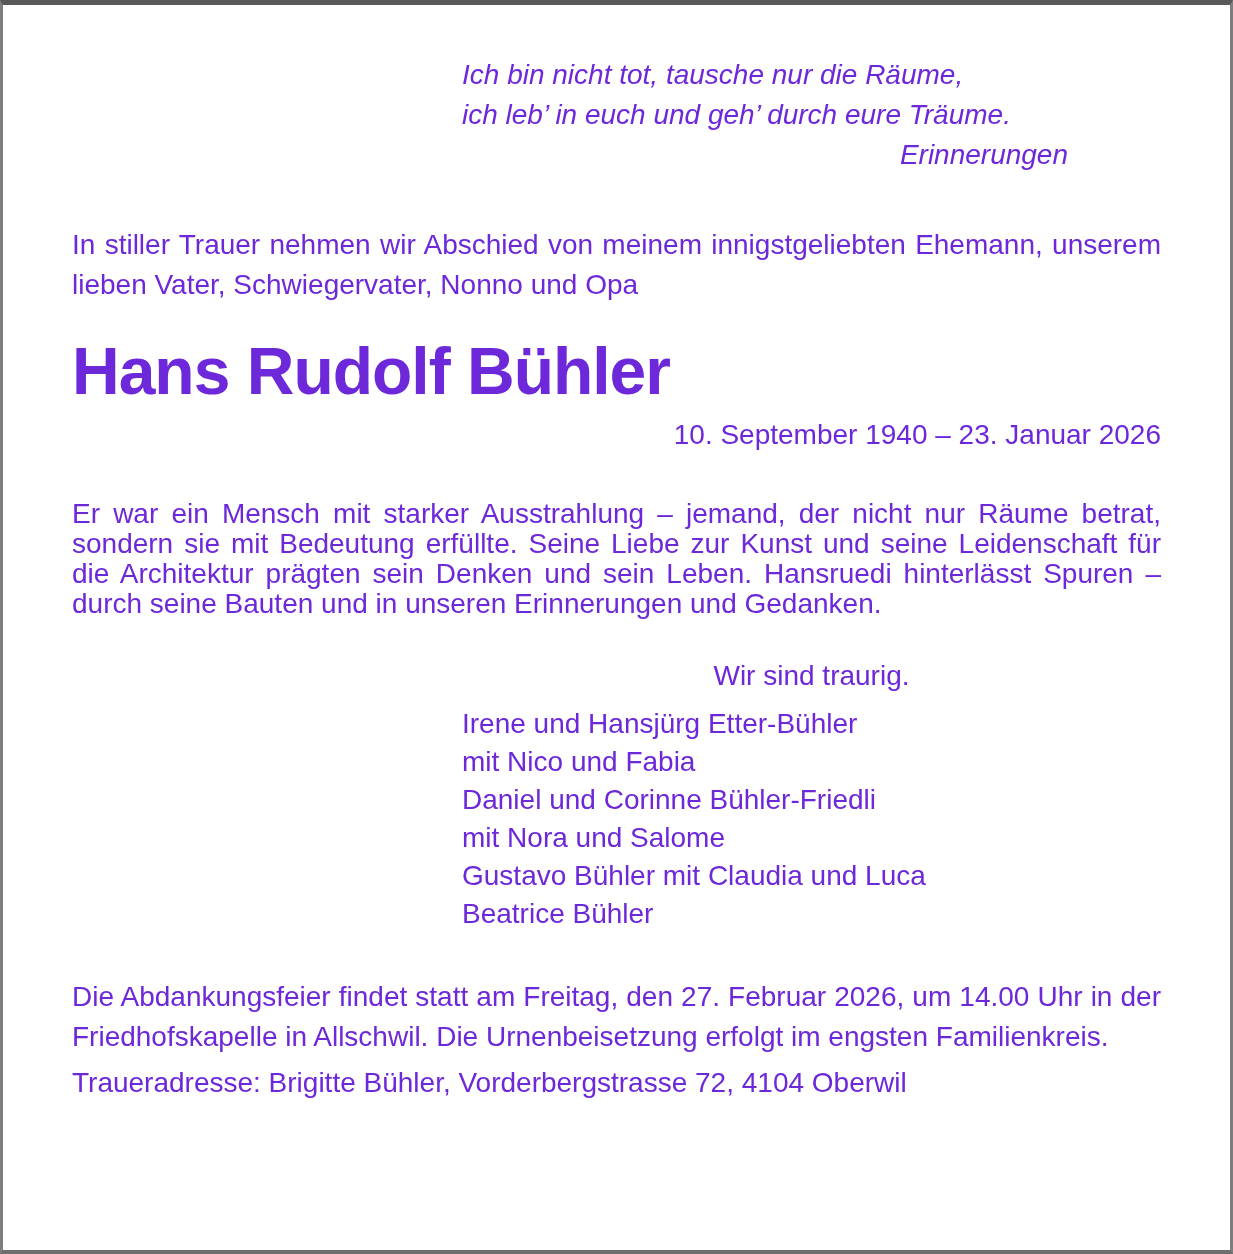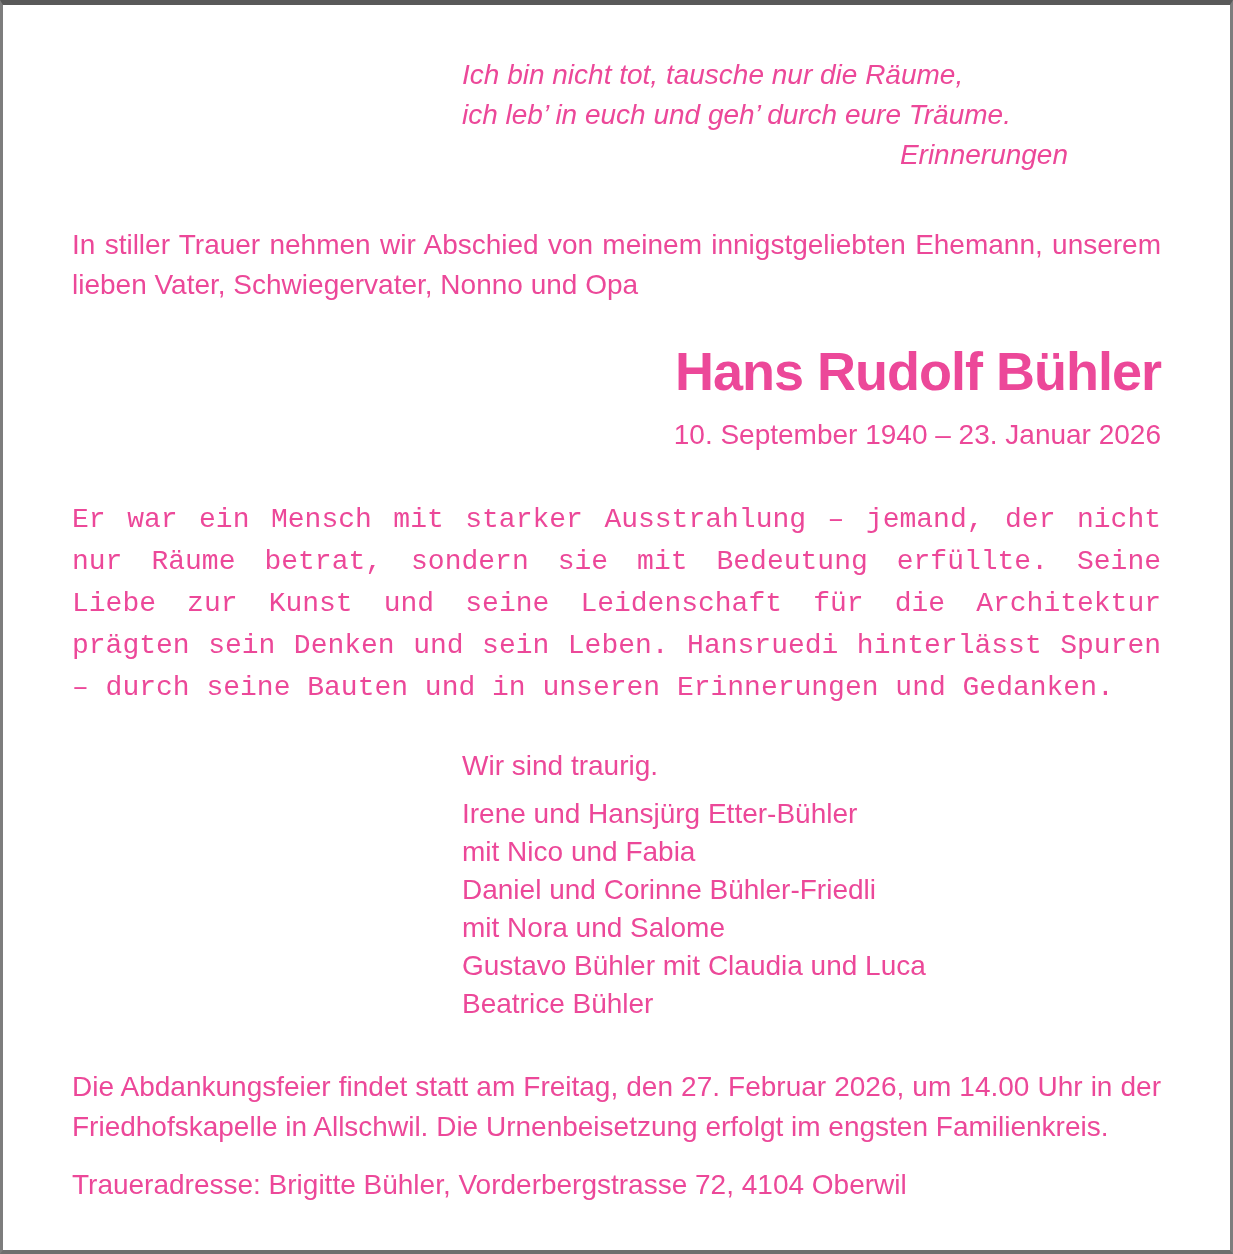--- a/index.html
+++ b/index.html
@@ -13,21 +13,21 @@
     box-sizing: border-box;
     width: 1233px;
     height: 1254px;
     background: #ffffff;
     border-top: 5px solid #595959;
     border-bottom: 4px solid #6e6e6e;
     border-left: 3px solid #7d7d7d;
     border-right: 3px solid #7d7d7d;
     padding: 0 69px;
     overflow: hidden;
-    color: #ec4899;
+    color: #6d28d9;
     font-family: "Liberation Sans", sans-serif;
     font-size: 28px;
     -webkit-font-smoothing: antialiased;
   }
   .quote-block {
     margin: 50px 0 0 390px;
     width: 606px;
     font-style: italic;
     line-height: 40px;
   }
@@ -35,52 +35,52 @@
     text-align: right;
     margin-top: 0;
   }
   .intro {
     margin: 50px 0 0 0;
     line-height: 40px;
     text-align: justify;
   }
   .deceased-name {
     margin: 30px 0 0 0;
-    font-size: 54px;
+    font-size: 66px;
     line-height: 72px;
     font-weight: bold;
     letter-spacing: -1px;
-    text-align: right;
+    text-align: left;
   }
   .life-dates {
     margin-top: 8px;
     line-height: 40px;
     text-align: right;
   }
   .eulogy {
     margin-top: 44px;
-    line-height: 42px;
+    line-height: 30px;
     text-align: justify;
-    font-family: Liberation Mono, monospace;
   }
   .mourning-statement {
     margin: 38px 0 0 390px;
     line-height: 38px;
+    text-align: center;
   }
   .family-list {
     margin: 10px 0 0 390px;
     line-height: 38px;
   }
   .ceremony {
     margin-top: 44px;
     line-height: 40px;
     text-align: justify;
   }
   .address {
-    margin-top: 18px;
+    margin-top: 6px;
     line-height: 40px;
   }
 </style>
 </head>
 <body>
 
 <div class="page">
 
   <div class="quote-block">
     <div class="quote-line">Ich bin nicht tot, tausche nur die Räume,</div>

